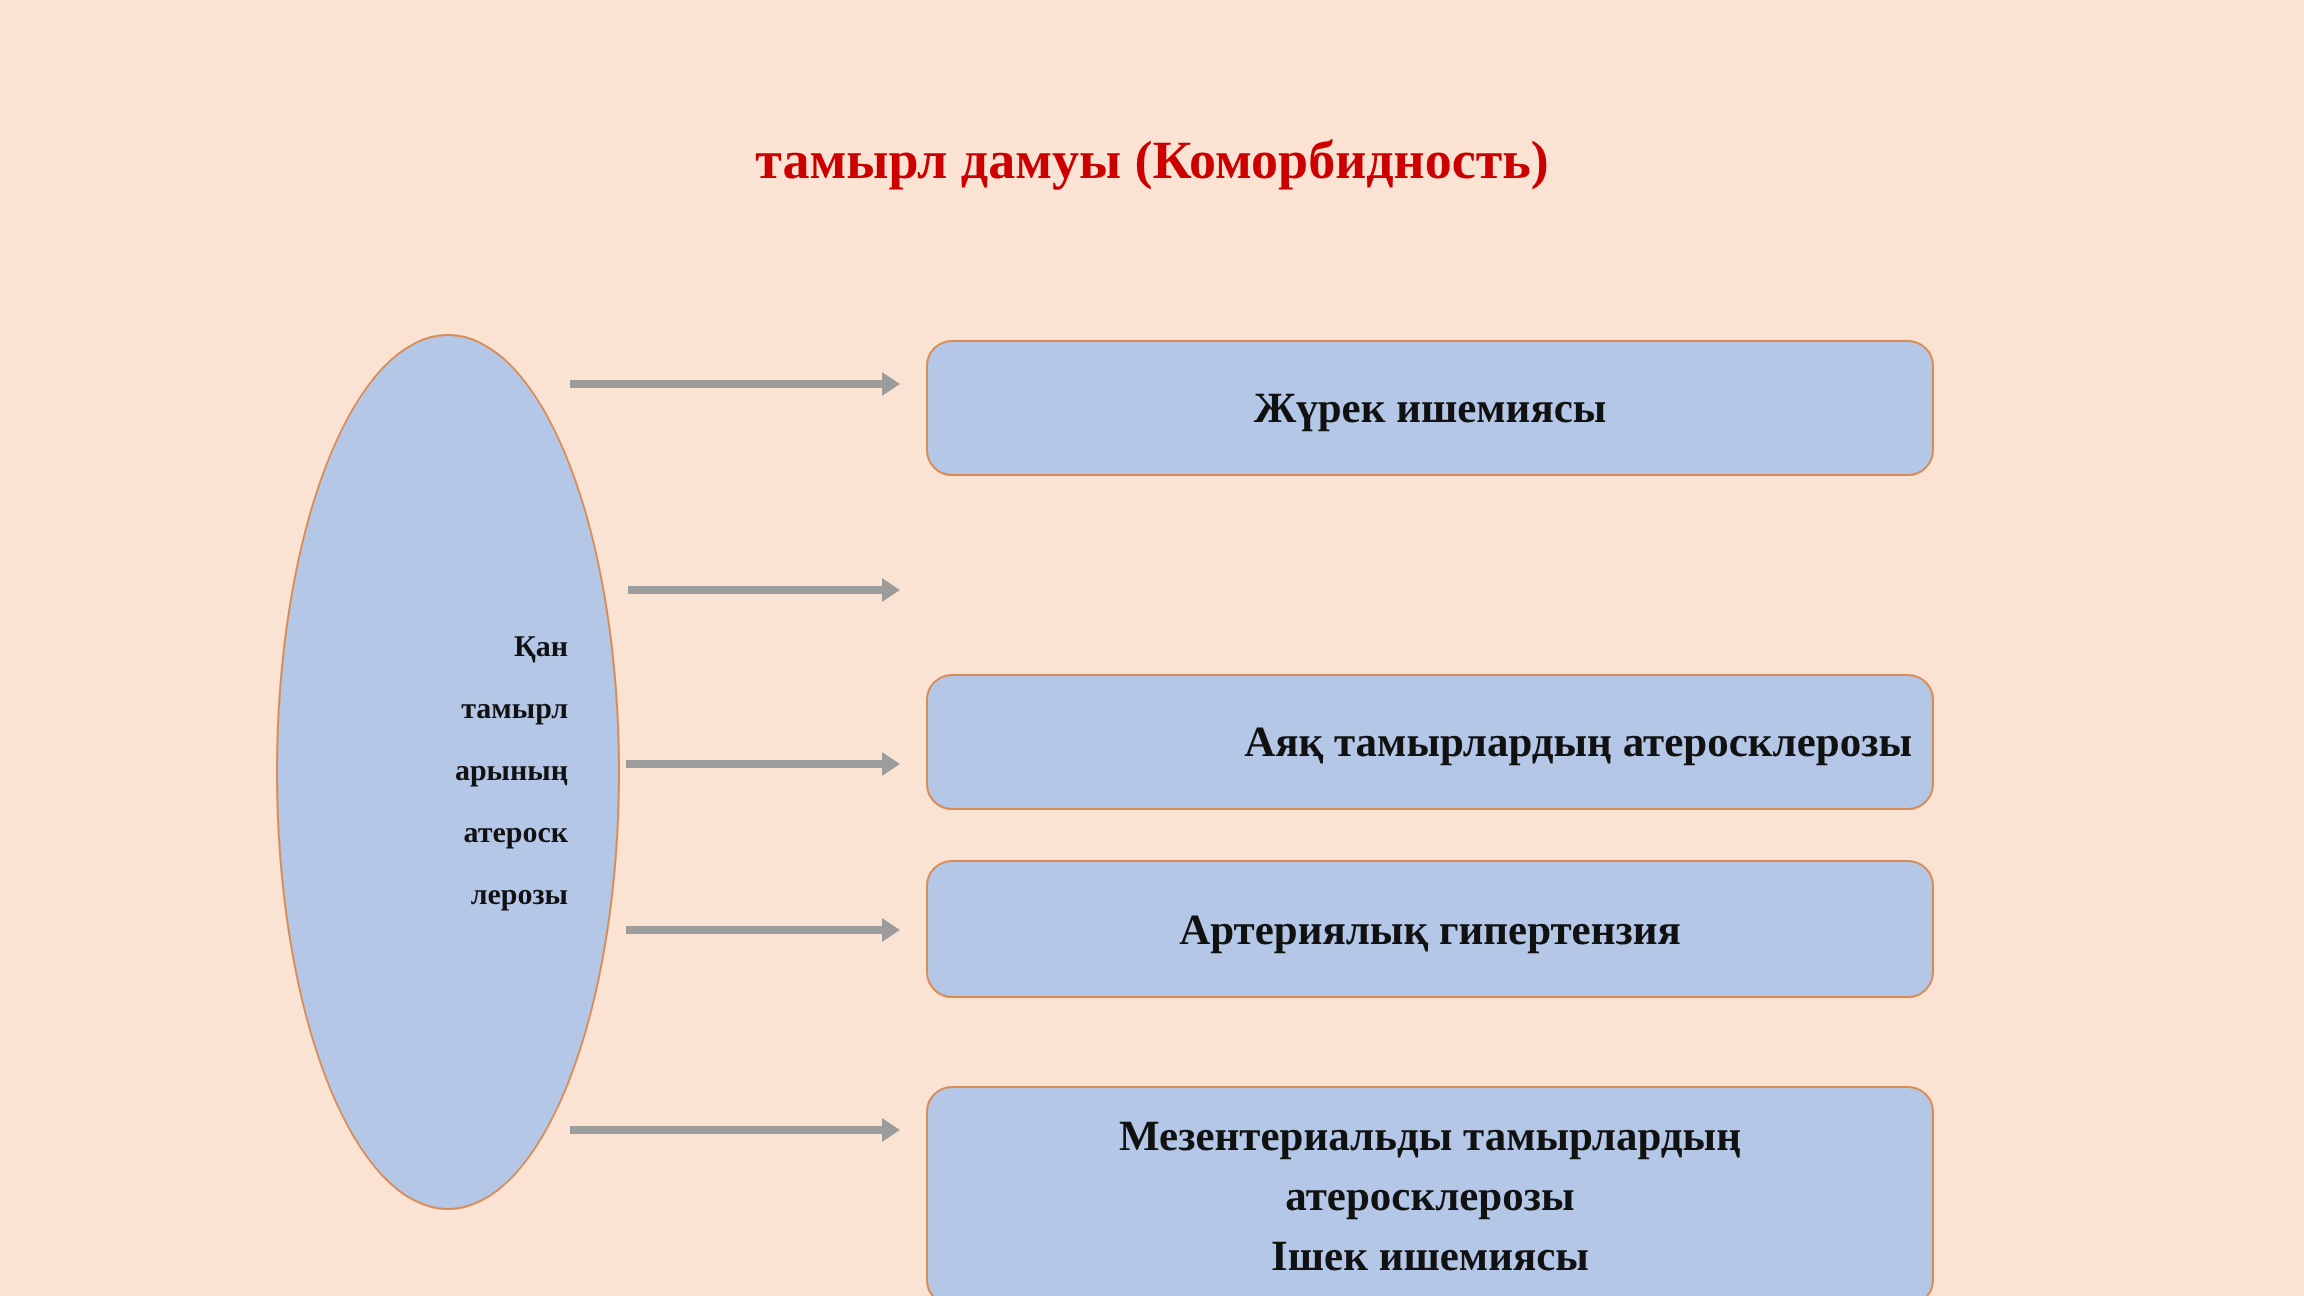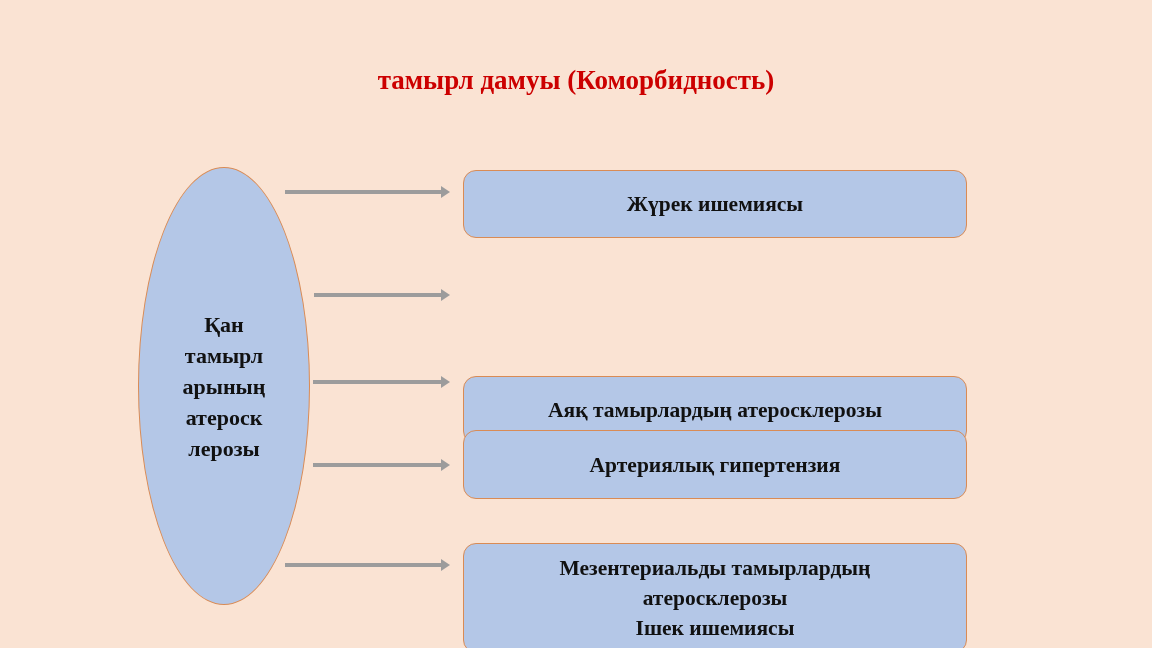--- a/index.html
+++ b/index.html
@@ -50,23 +50,23 @@
     background: #b4c7e7;
     border: 1.4px solid #d98b55;
     box-sizing: border-box;
     display: flex;
     align-items: center;
     justify-content: center;
   }
   .ellipse-label {
     color: #111111;
     font-weight: bold;
-    font-size: 22px;
+    font-size: 15px;
     line-height: 31px;
-    text-align: center;
+    text-align: right;
     white-space: pre-line;
     width: 120px;
   }
 
   
   .node-box {
     position: absolute;
     left: 446px;
     width: 504px;
     background: #b4c7e7;
@@ -83,21 +83,21 @@
     text-align: center;
     margin-left: 17px;
   }
   .node-label {
     white-space: pre-line;
     padding: 0 10px;
   }
 
   .box-0 { top: 170px;  height: 68px; }
   .box-1 { top: 263px;  height: 68px; }
-  .box-2 { top: 376px;  height: 68px; }
+  .box-2 { top: 337px;  height: 68px; justify-content: flex-end; }
   .box-3 { top: 430px;  height: 69px; }
   .box-4 { top: 543px;  height: 110px; }
 
   
   .connector {
     position: absolute;
     height: 4px;
     background: #9c9c9c;
   }
   .connector::after {

